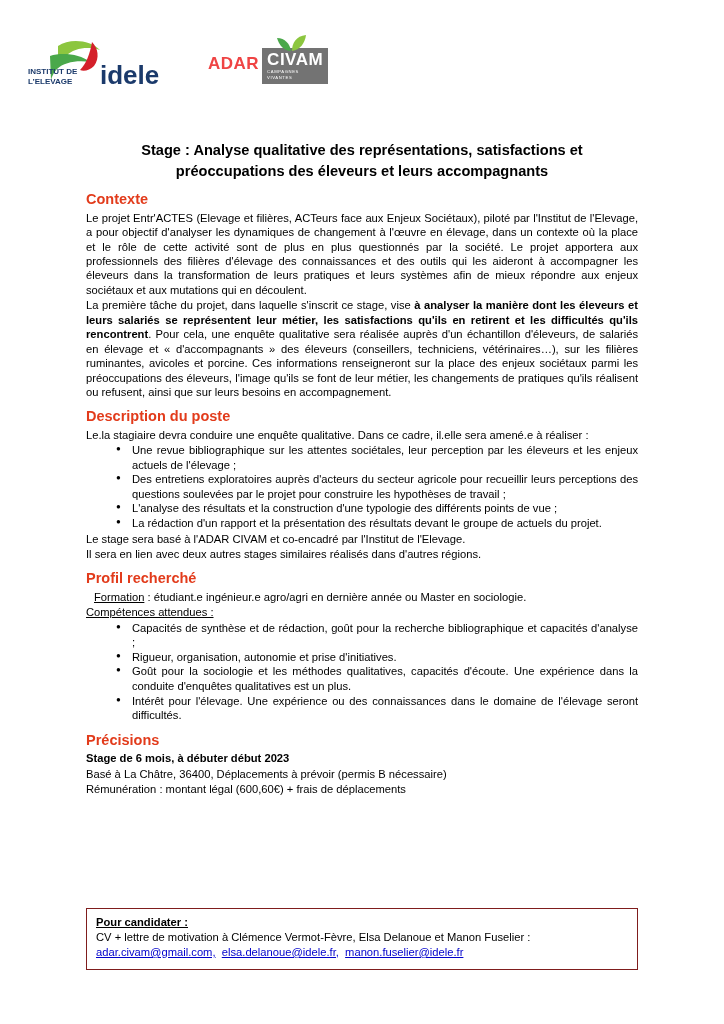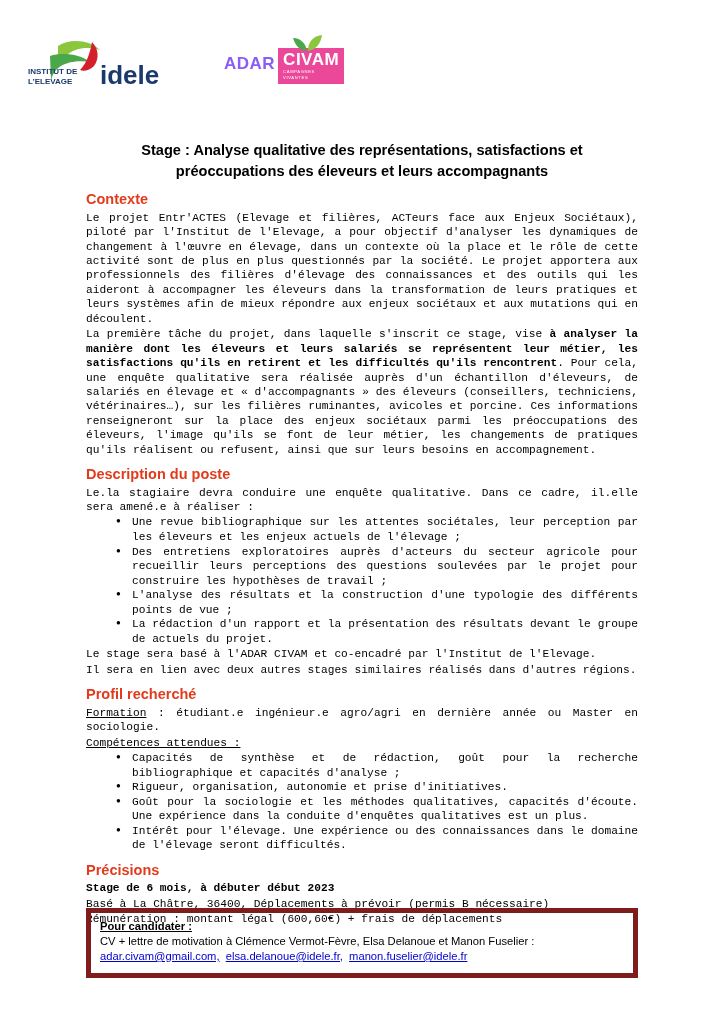--- a/index.html
+++ b/index.html
@@ -46,27 +46,26 @@
     width: 110px;
     height: 46px;
     display: flex;
     align-items: center;
   }
   .adar-text {
     font-family: "Liberation Sans", sans-serif;
     font-weight: bold;
     font-size: 17px;
     letter-spacing: .5px;
-    color: #8b5cf6;
+    color: #ef4444;
     line-height: 1;
-    margin-left: 16px;
   }
   .civam-box {
     margin-left: 3px;
-    background: #ec4899;
+    background: #737373;
     color: #ffffff;
     padding: 3px 5px 4px 5px;
     display: inline-block;
     position: relative;
     top: 3px;
   }
   .civam-word {
     font-weight: bold;
     font-size: 17px;
     letter-spacing: .5px;
@@ -109,21 +108,20 @@
     font-weight: bold;
     margin: 9px 0 2px 0;
     line-height: 1.2;
   }
   p.body, li.body, .body {
     font-size: 11.2px;
     line-height: 1.29;
     margin: 0 0 1px 0;
     text-align: justify;
     color: #000;
-    font-family: Liberation Mono, monospace;
   }
   .bold { font-weight: bold; }
   .ul-list {
     margin: 1px 0 1px 0;
     padding-left: 46px;
     list-style: none;
   }
   .ul-list li {
     position: relative;
     font-size: 11.2px;
@@ -132,29 +130,29 @@
     text-align: justify;
   }
   .ul-list li::before {
     content: "\25CF";
     position: absolute;
     left: -16px;
     top: -1px;
     font-size: 8px;
     line-height: 1.7;
   }
-  .under { text-decoration: underline; }
+  .under { text-decoration: underline; margin-left: 8px; }
 
   
   .contact-box {
     position: absolute;
     left: 86px;
     top: 908px;
     width: 552px;
-    border: 5px solid #7f1d1d;
+    border: 1px solid #7f1d1d;
     box-sizing: border-box;
     padding: 7px 9px 9px 9px;
   }
   .contact-box .head {
     font-size: 11.2px;
     font-weight: bold;
     text-decoration: underline;
     margin-bottom: 2px;
   }
   .contact-box .line {

